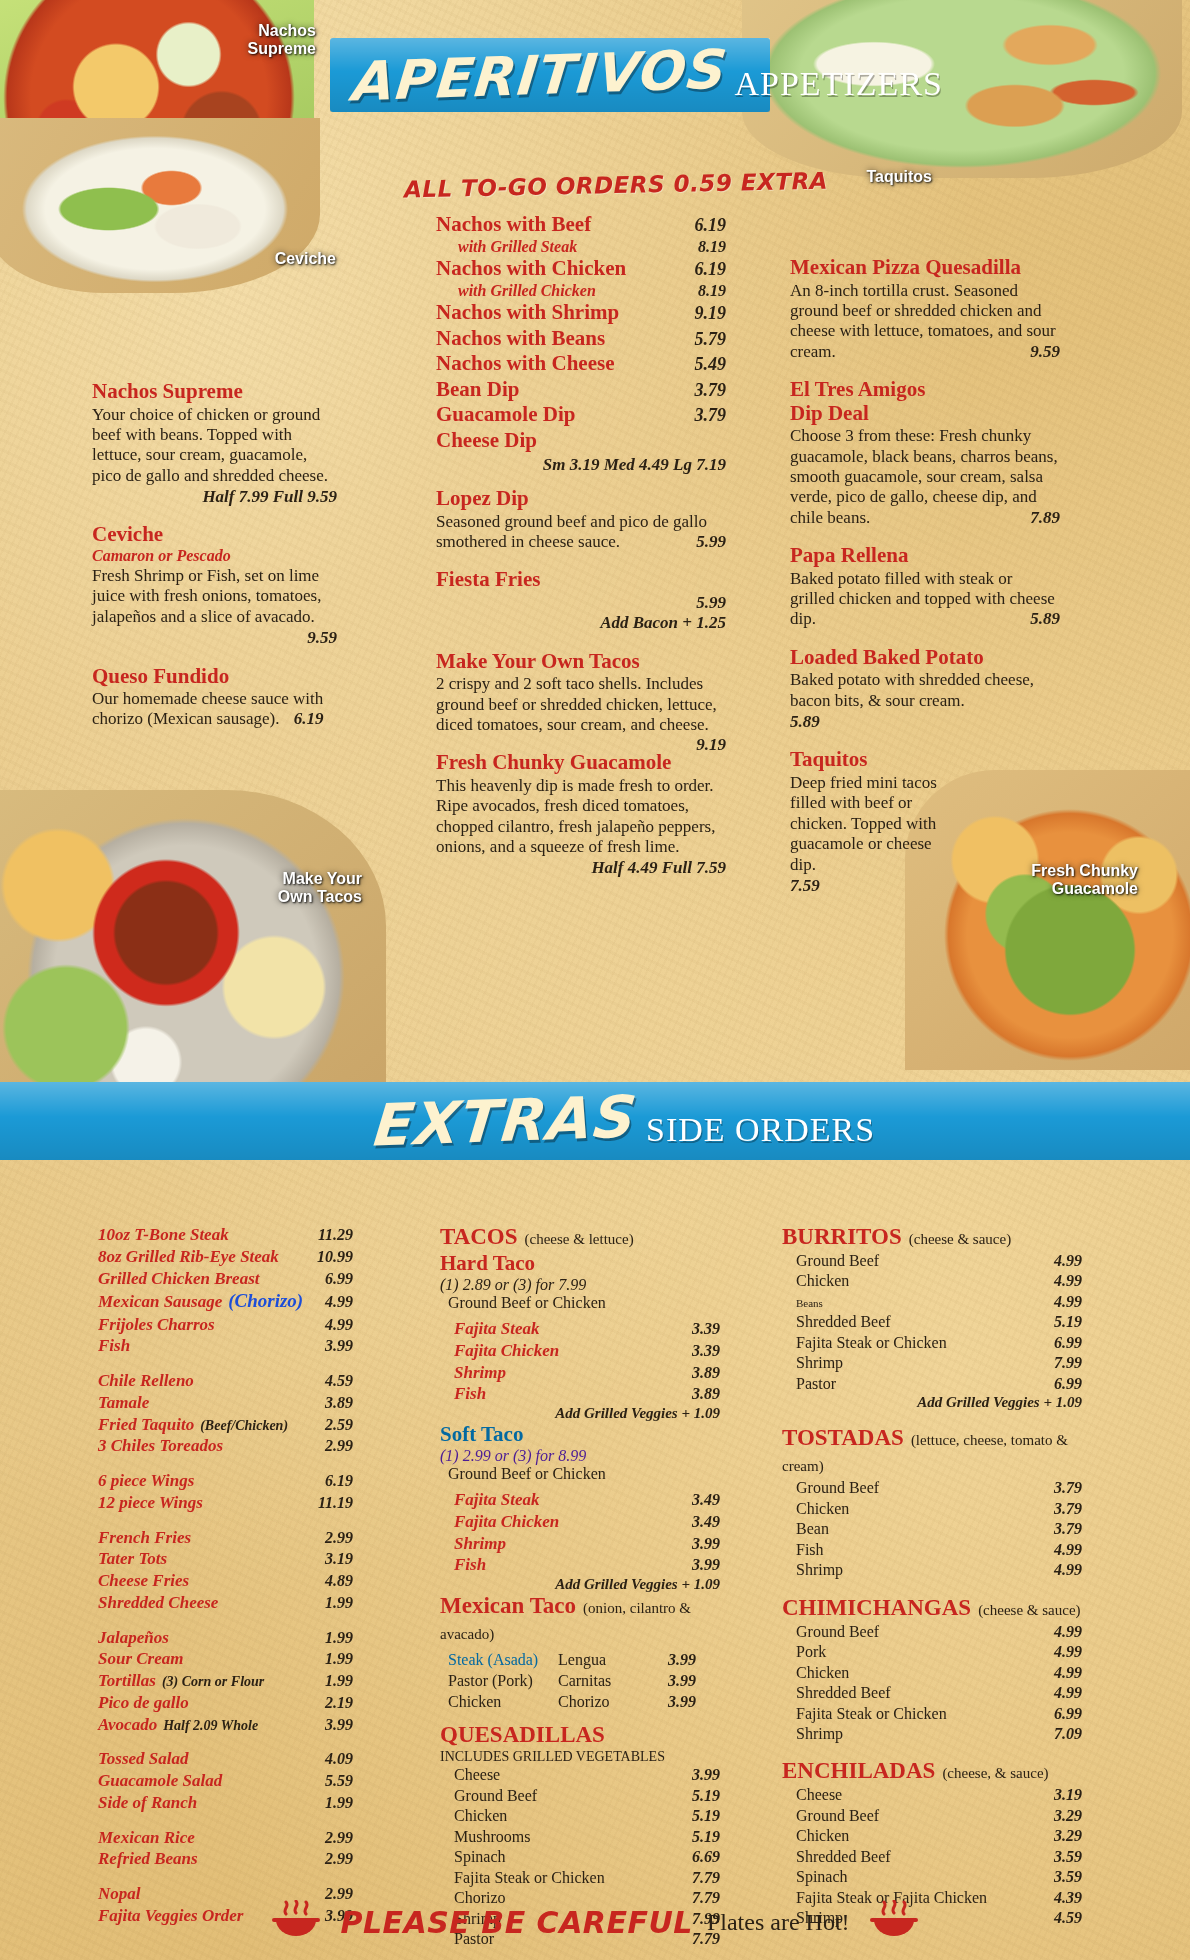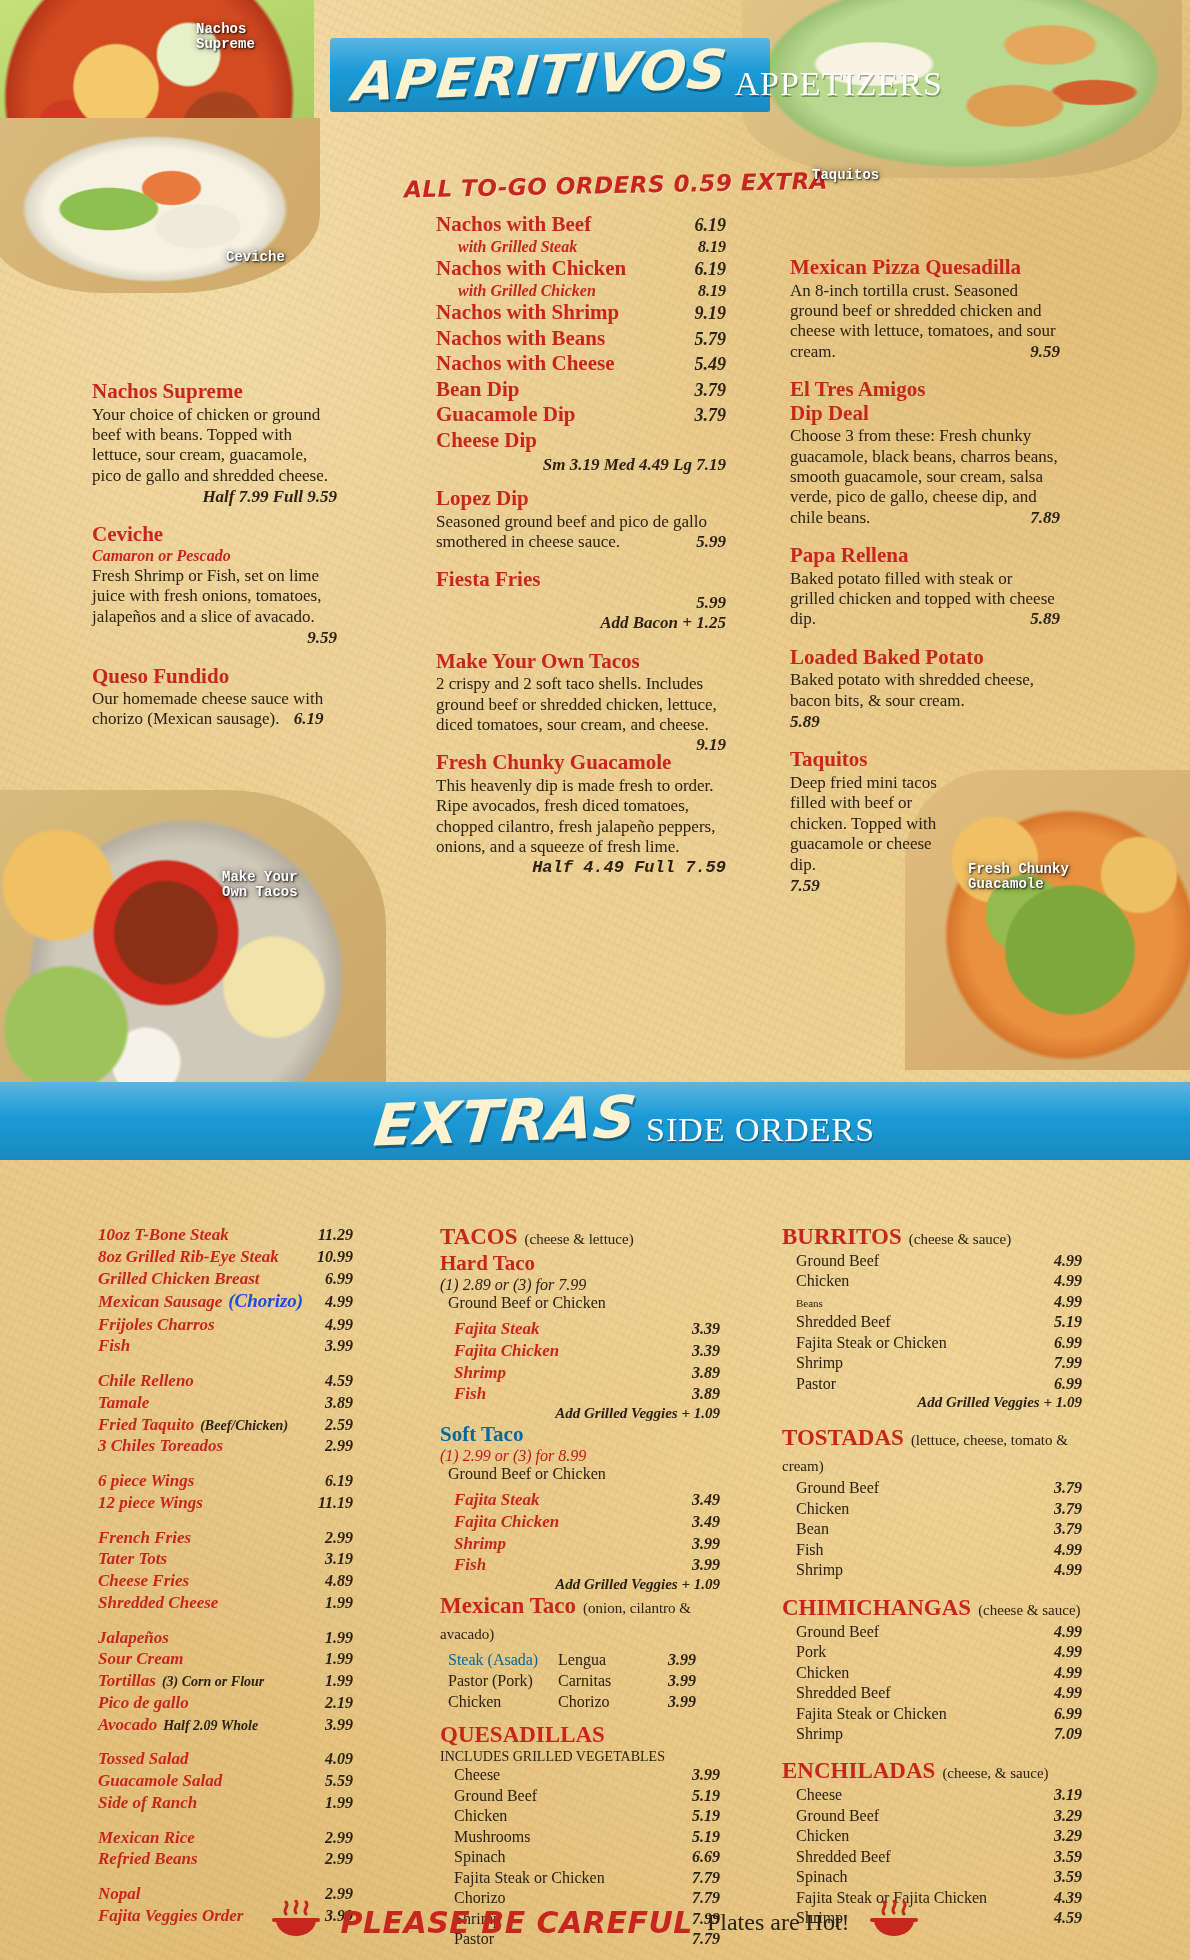--- a/index.html
+++ b/index.html
@@ -73,24 +73,24 @@
     letter-spacing:.5px;
     transform: rotate(-1.2deg);
     text-shadow:1px 1px 0 rgba(255,255,255,.35);
   }
 
   
   .photo { position:absolute; overflow:hidden; }
   .plate-label {
     position:absolute;
     color:#fff;
-    font-family:Liberation Mono, monospace;
+    font-family:Liberation Sans, sans-serif;
     font-weight:bold;
-    font-size:14px;
-    text-align:left;
+    font-size:16px;
+    text-align:right;
     line-height:1.1;
     text-shadow: 1px 1px 2px rgba(0,0,0,.85), 0 0 6px rgba(0,0,0,.6);
     z-index:8;
   }
 
   
   #photo-nachos {
     left:-16px; top:-10px; width:330px; height:215px;
     background:
       radial-gradient(circle at 40% 45%, #f3c96a 0 18%, rgba(0,0,0,0) 19%),
@@ -344,21 +344,21 @@
     <p class="item-title">Make Your Own Tacos</p>
     <p class="item-desc">
       <span>2 crispy and 2 soft taco shells. Includes ground beef or shredded chicken, lettuce, diced tomatoes, sour cream, and cheese.</span>
       <span class="price" style="float:right;">9.19</span>
     </p>
   </div>
 
   <div class="blk">
     <p class="item-title">Fresh Chunky Guacamole</p>
     <p class="item-desc">This heavenly dip is made fresh to order. Ripe avocados, fresh diced tomatoes, chopped cilantro, fresh jalapeño peppers, onions, and a squeeze of fresh lime.</p>
-    <p class="item-desc price" style="text-align:right;font-family:Liberation Mono, monospace;">Half 4.49    Full 7.59</p>
+    <p class="item-desc price" style="text-align:right;">Half 4.49    Full 7.59</p>
   </div>
 
 </div>
 
 <div class="col" id="right-col" style="left:790px; top:256px; width:270px;">
 
   <div class="blk">
     <p class="item-title">Mexican Pizza Quesadilla</p>
     <p class="item-desc">
       <span>An 8-inch tortilla crust. Seasoned ground beef or shredded chicken and cheese with lettuce, tomatoes, and sour cream.</span>
@@ -547,21 +547,21 @@
       <div class="x-row indent">
         <span class="x-name">Shrimp</span>
         <span class="x-price">3.89</span>
       </div>
       <div class="x-row indent">
         <span class="x-name">Fish</span>
         <span class="x-price">3.89</span>
       </div>
       <div style="color: rgb(43, 33, 20); font-style: italic; font-weight: bold; font-size: 15px; text-align: right;">Add Grilled Veggies + 1.09</div>
       <div style="color: #0369a1; font-weight: bold; font-size: 21px;">Soft Taco</div>
-      <div style="color: #b91c1c; font-style: italic; font-size: 16px;">(1) 2.99 or (3) for 8.99</div>
+      <div style="color: #4c1d95; font-style: italic; font-size: 16px;">(1) 2.99 or (3) for 8.99</div>
       <div style="color: rgb(43, 33, 20); font-size: 16px; padding-left: 8px;">Ground Beef or Chicken</div>
       <div style="height: 6px;"></div>
       <div class="x-row indent">
         <span class="x-name">Fajita Steak</span>
         <span class="x-price">3.49</span>
       </div>
       <div class="x-row indent">
         <span class="x-name">Fajita Chicken</span>
         <span class="x-price">3.49</span>
       </div>

